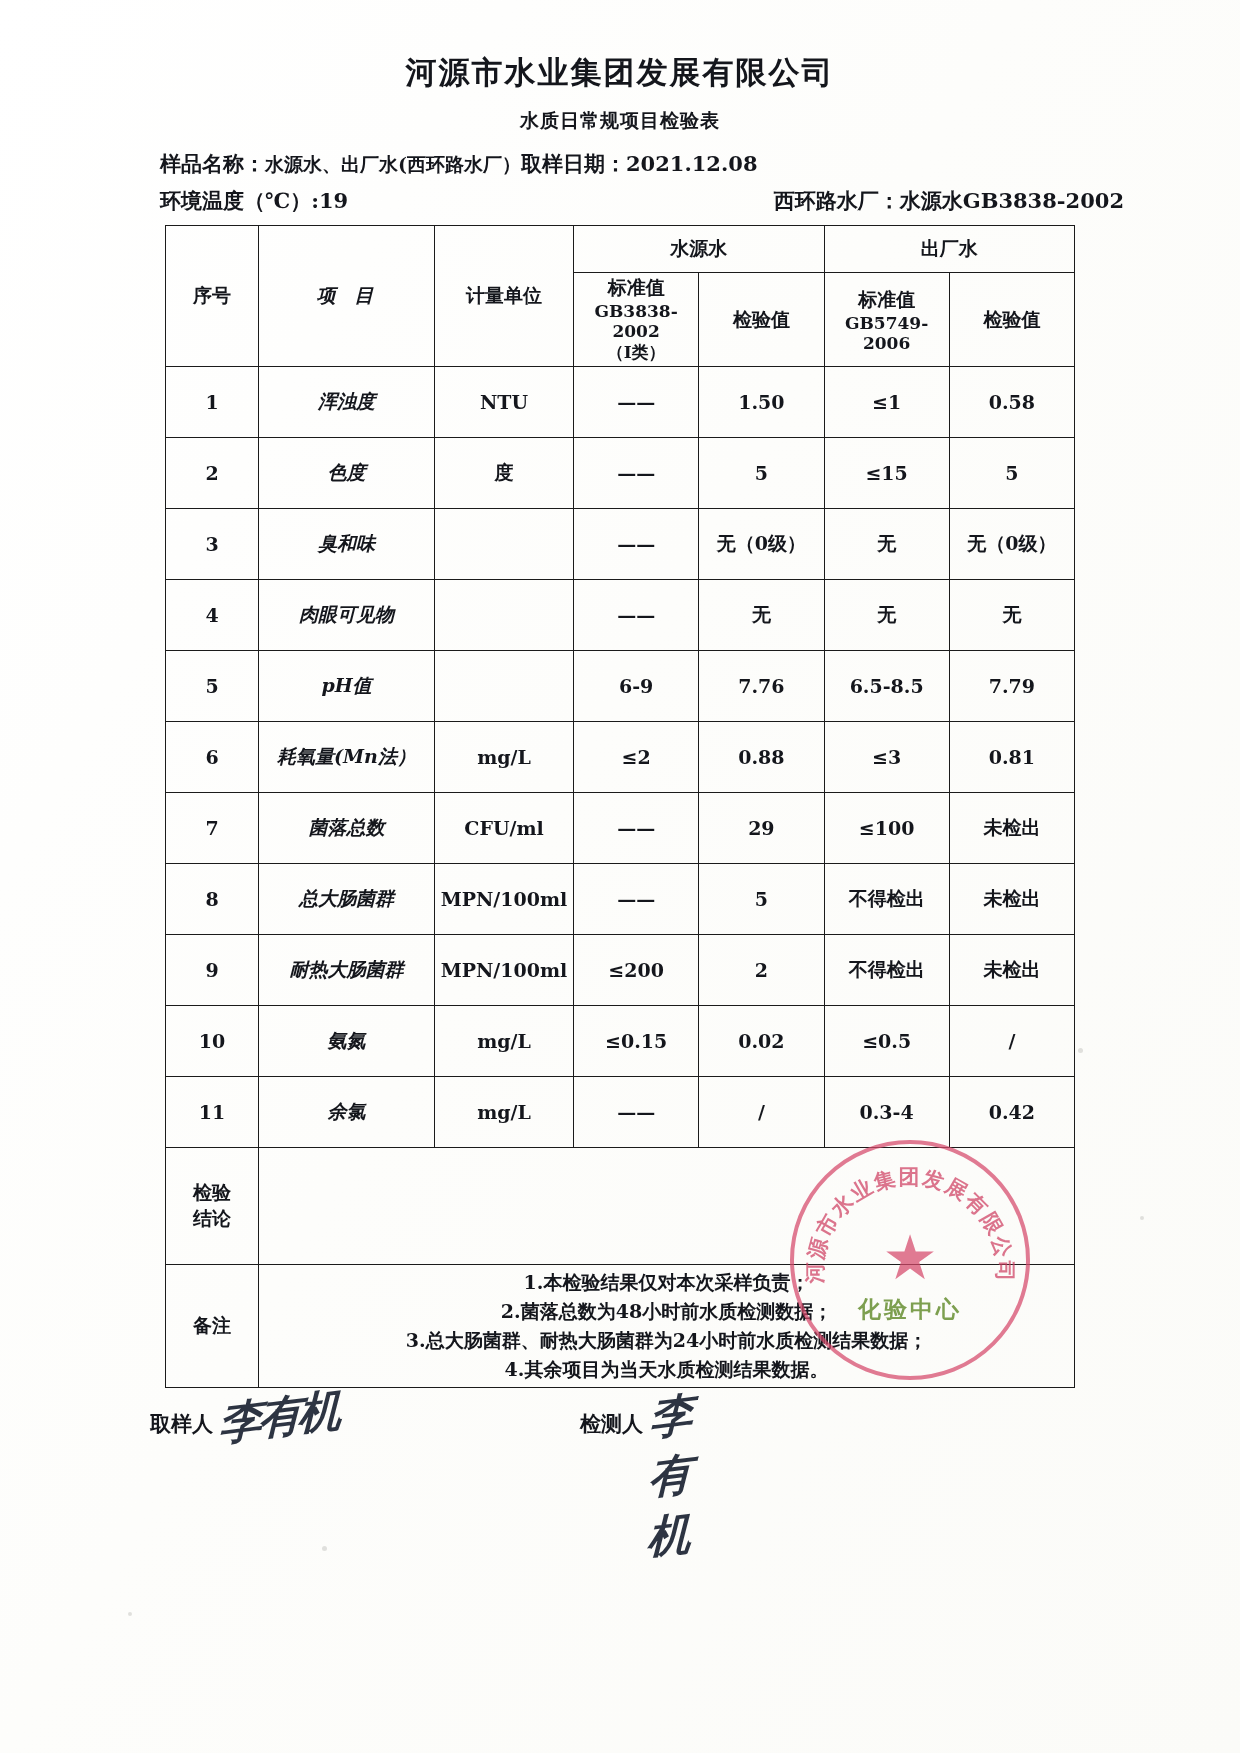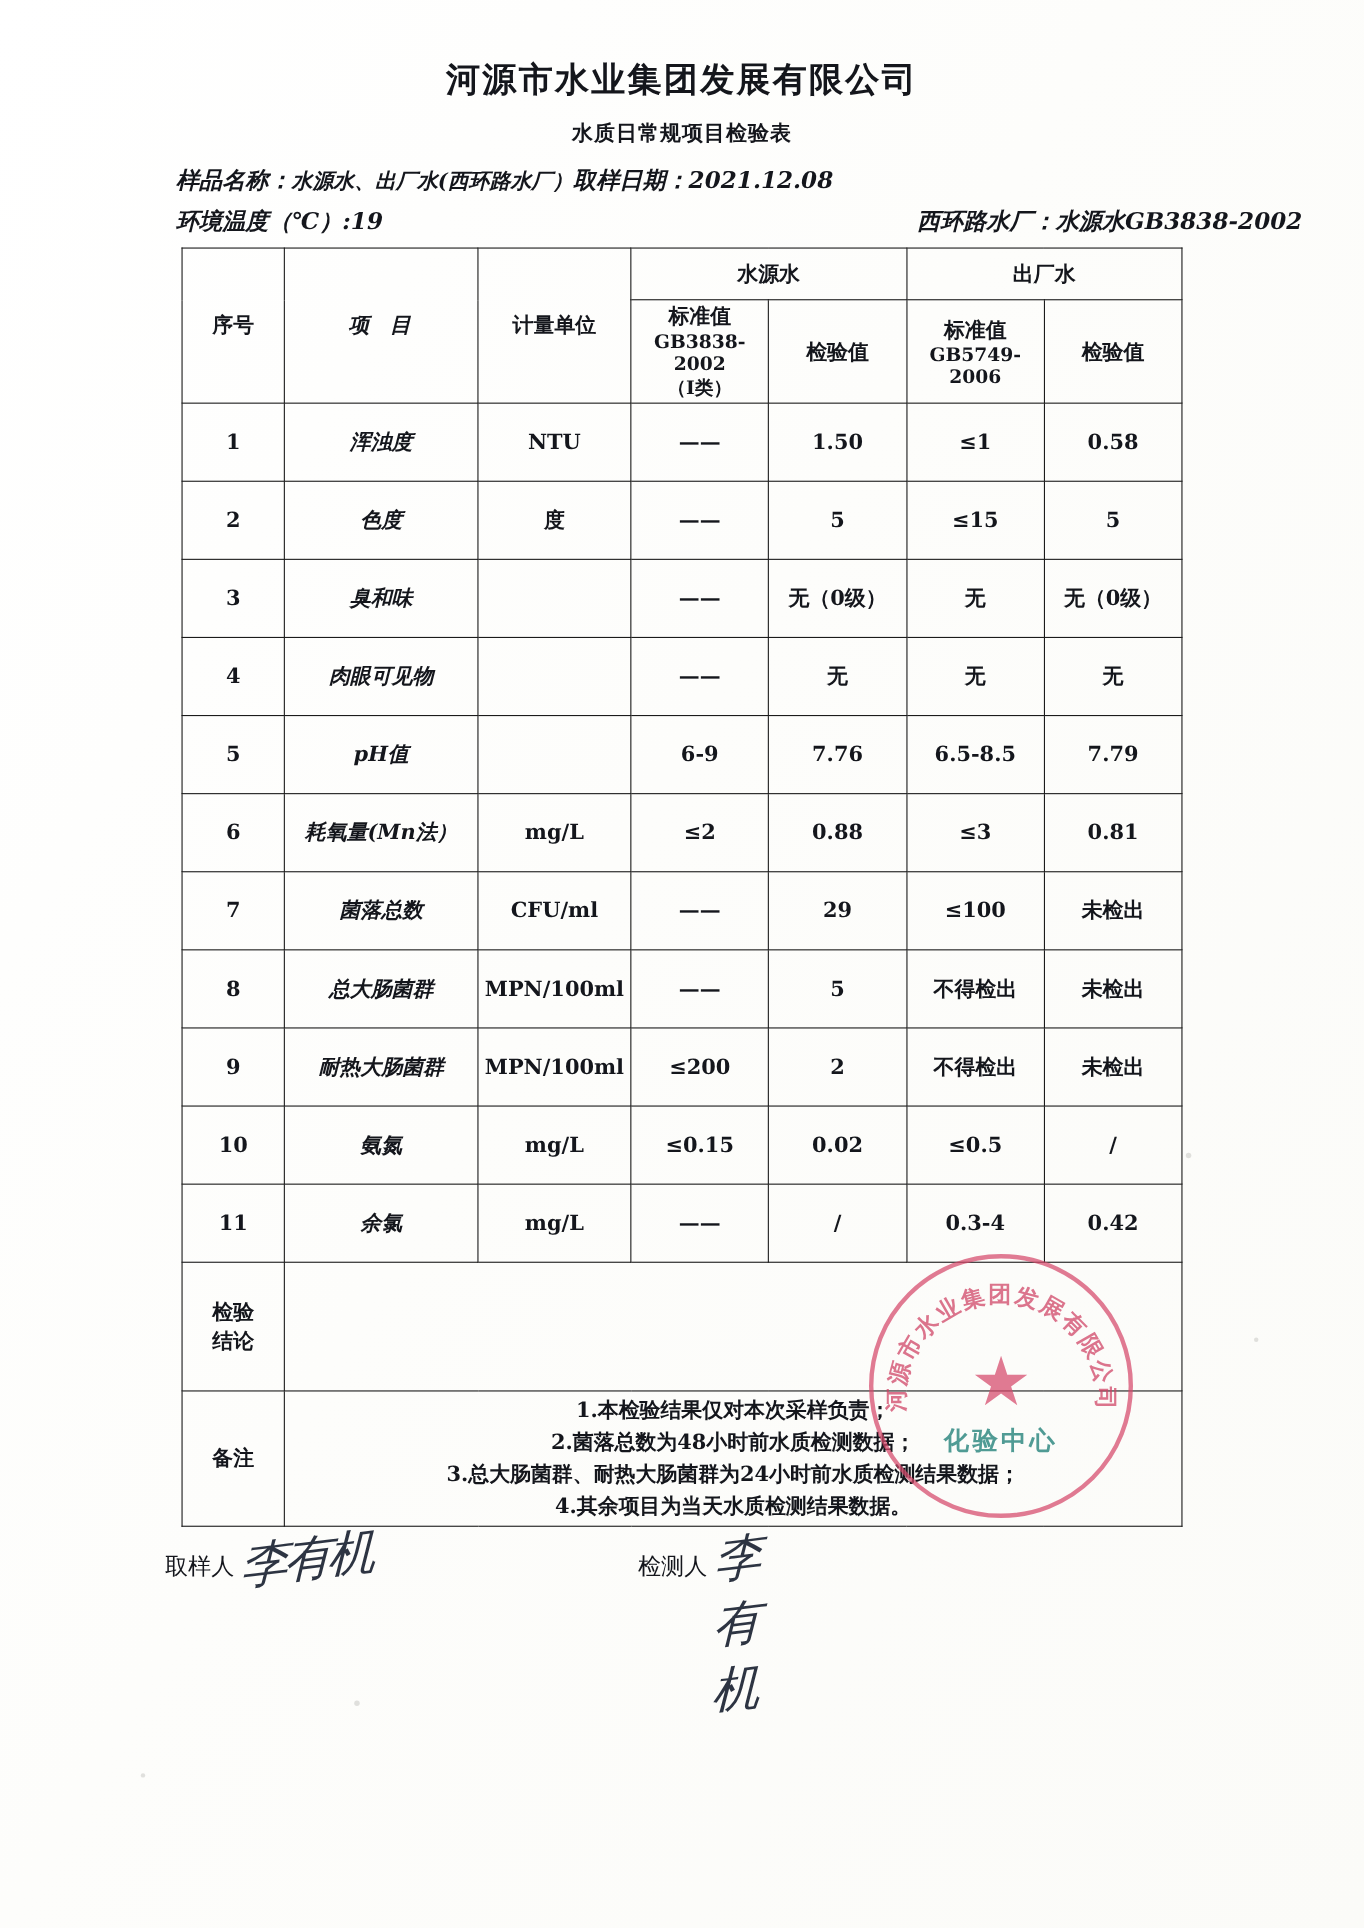--- a/index.html
+++ b/index.html
@@ -45,24 +45,23 @@
     text-align: center;
     font-size: 19px;
     font-weight: bold;
     letter-spacing: 1px;
     margin-top: 14px;
     font-family: "DejaVu Serif", serif;
   }
 
   .meta {
     margin: 16px 0 0 0;
-    padding: 0 56px 0 160px;
+    padding: 0 116px 0 160px;
     font-size: 21px;
     font-family: "DejaVu Serif", serif;
-    font-style: italic;
   }
   .meta-row {
     display: flex;
     align-items: baseline;
     margin-bottom: 9px;
     white-space: nowrap;
   }
   .meta-row .lbl { font-weight: bold; }
   .meta-row .val { font-weight: bold; }
   .meta-row .small { font-size: 19px; }
@@ -111,21 +110,21 @@
     font-weight: bold;
   }
   .remark-line { white-space: nowrap; }
 
   .signrow {
     margin: 22px 0 0 0;
     padding: 0 120px 0 150px;
     display: flex;
     font-size: 21px;
     font-family: "DejaVu Serif", serif;
-    font-weight: normal;
+    font-weight: bold;
     position: relative;
   }
   .sign-left { width: 430px; position: relative; }
   .sign-right { position: relative; }
   .sign-script {
     position: absolute;
     left: 68px;
     top: -22px;
     font-family: "DejaVu Serif", serif;
     font-size: 44px;
@@ -157,21 +156,21 @@
     color: #d6496b;
     font-size: 62px;
     line-height: 1;
   }
   .stamp .stamp-center {
     position: absolute;
     left: 0;
     right: 0;
     top: 150px;
     text-align: center;
-    color: #0f766e;
+    color: #4d7c0f;
     font-size: 23px;
     font-weight: bold;
     letter-spacing: 3px;
     font-family: "DejaVu Serif", serif;
   }
   .stamp .arc {
     position: absolute;
     left: 0;
     top: 0;
     width: 232px;

